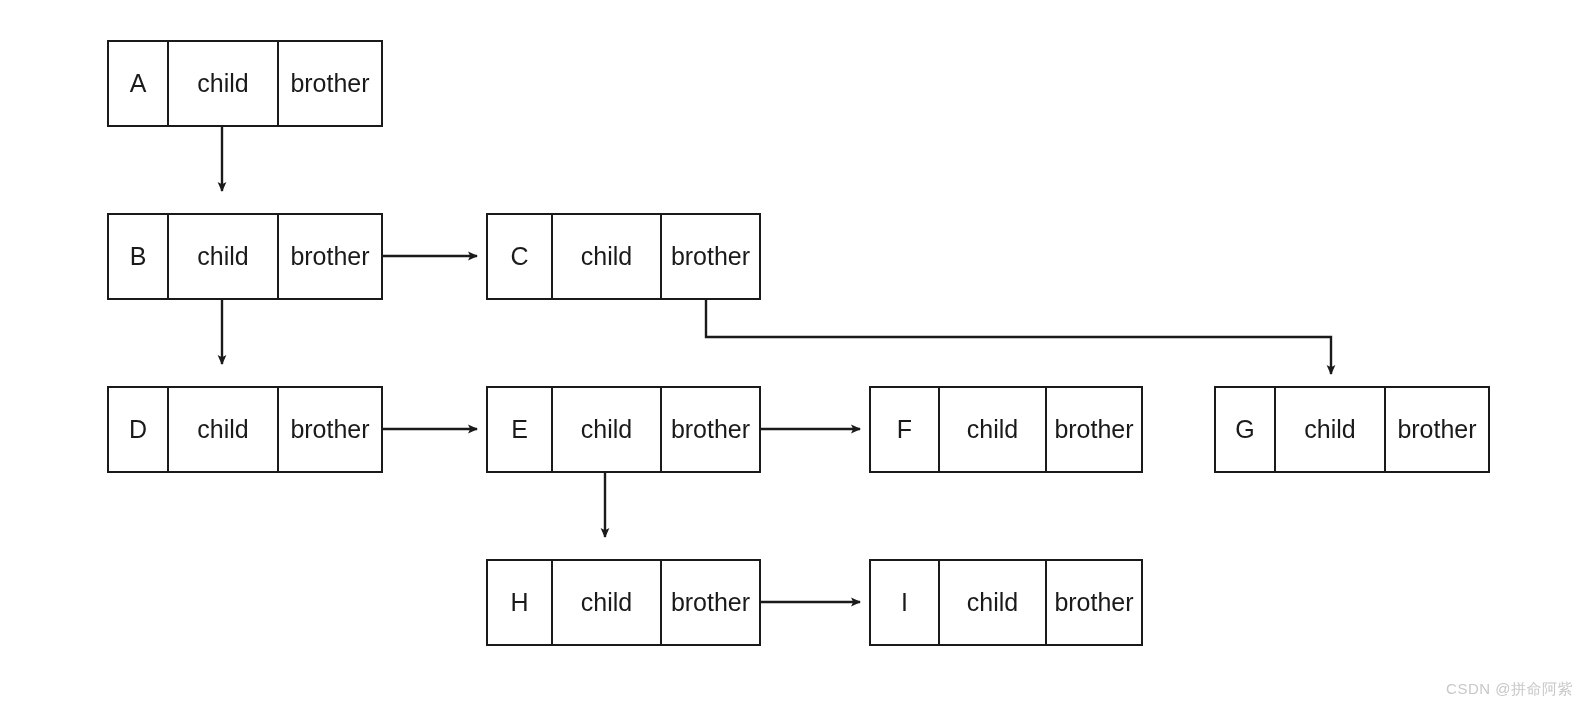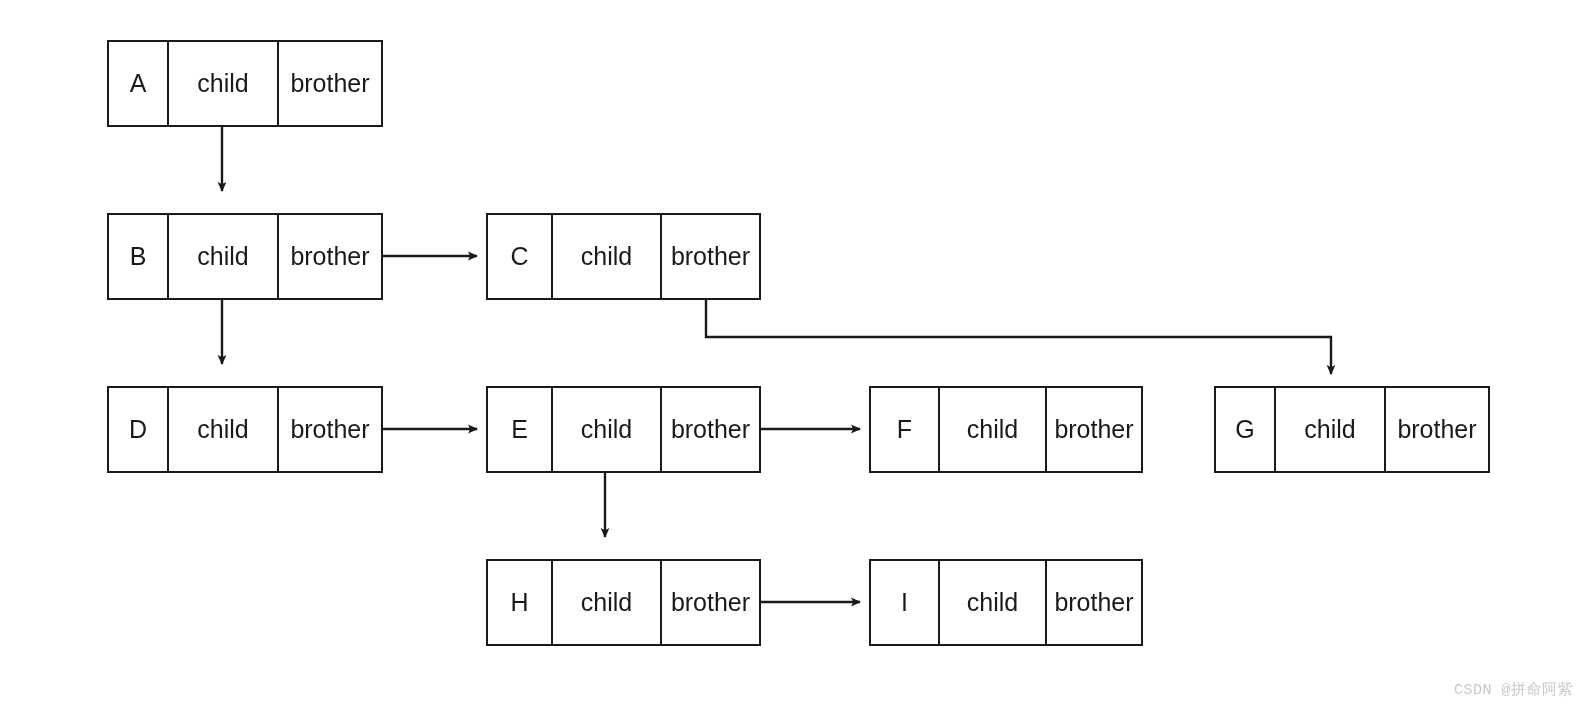--- a/index.html
+++ b/index.html
@@ -52,21 +52,21 @@
     text-align: center;
   }
   .watermark {
     position: absolute;
     right: 14px;
     bottom: 14px;
     font-size: 15px;
     color: #c8c8c8;
     letter-spacing: 0.5px;
     white-space: nowrap;
-    font-family: Liberation Mono, monospace;
+    font-family: Liberation Sans, sans-serif;
   }
 </style>
 </head>
 <body>
 
 <div id="canvas">
 
   <svg id="edge-layer" viewBox="0 0 1587 713" xmlns="http://www.w3.org/2000/svg">
     <defs>
       <marker id="arrowhead" markerWidth="12" markerHeight="12" refX="9" refY="5" orient="auto" markerUnits="userSpaceOnUse">

